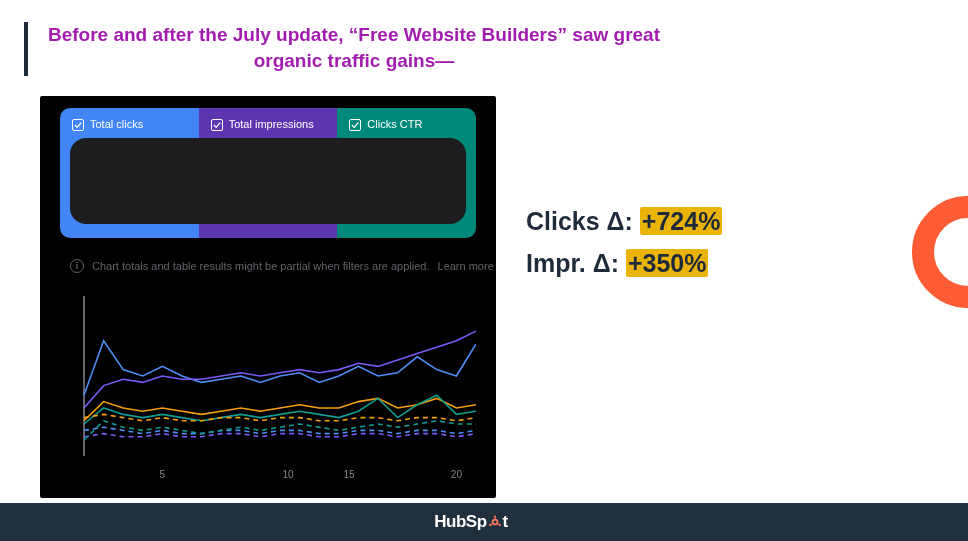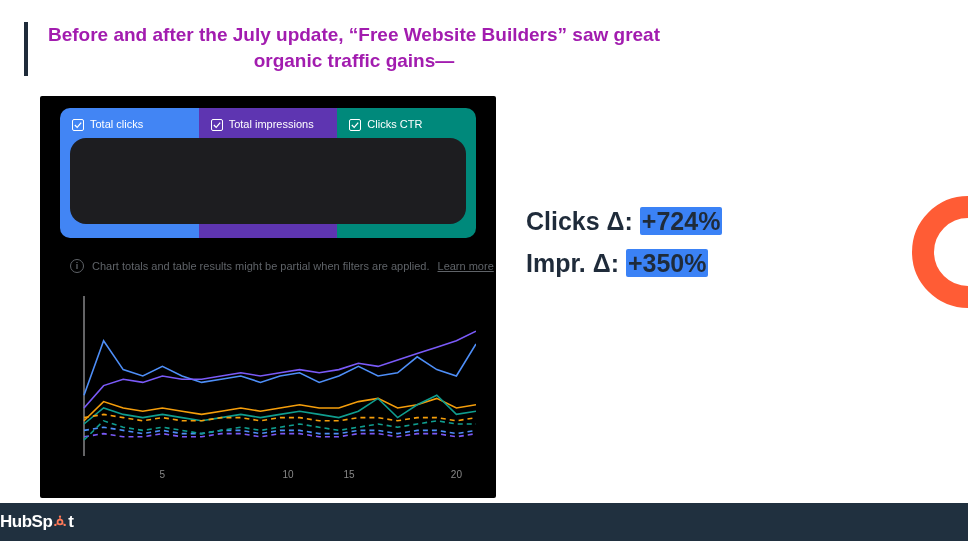--- a/index.html
+++ b/index.html
@@ -12,28 +12,28 @@
   .metric-tabs { position: absolute; left: 20px; top: 12px; width: 416px; height: 130px; border-radius: 10px; overflow: hidden; display: flex; }
   .tab { flex: 1; padding: 10px 12px; color: #fff; font-size: 11px; display: flex; align-items: flex-start; gap: 6px; position: relative; }
   .tab.blue { background: #4285f4; }
   .tab.purple { background: #5e35b1; }
   .tab.teal { background: #00897b; }
   .check-icon { width: 12px; height: 12px; border: 1.5px solid #fff; border-radius: 2px; display: inline-flex; align-items: center; justify-content: center; margin-top: 1px; }
   .check-icon svg { width: 8px; height: 8px; }
   .redact { position: absolute; left: 30px; top: 42px; width: 396px; height: 86px; background: #1d1d20; border-radius: 16px; z-index: 3; }
   .info-row { position: absolute; left: 30px; top: 163px; display: flex; align-items: center; gap: 8px; font-size: 11px; color: #5f6368; }
   .info-icon { width: 14px; height: 14px; border: 1.2px solid #5f6368; border-radius: 50%; display: inline-flex; align-items: center; justify-content: center; font-size: 9px; font-weight: 600; }
-  .learn-more { text-decoration: underline; color: #5f6368; cursor: pointer; }
+  .learn-more { color: #5f6368; cursor: pointer; }
   .chart-area { position: absolute; left: 38px; top: 196px; width: 398px; height: 170px; }
   .chart-area svg { width: 100%; height: 100%; }
   .x-tick { position: absolute; bottom: -18px; font-size: 10px; color: #888; transform: translateX(-50%); }
   .stats { position: absolute; left: 526px; top: 205px; display: flex; flex-direction: column; gap: 8px; }
   .stat-row { font-size: 25px; font-weight: 700; color: #1f2b3a; line-height: 1.35; }
-  .hl { background: #3b82f6; padding: 0 2px; border-radius: 2px; }
-  .footer { position: absolute; left: 0; bottom: 0; width: 968px; height: 38px; background: #20303f; display: flex; align-items: center; justify-content: flex-start; padding-right: 26px; }
+  .hl { background: #eab308; padding: 0 2px; border-radius: 2px; }
+  .footer { position: absolute; left: 0; bottom: 0; width: 968px; height: 38px; background: #20303f; display: flex; align-items: center; justify-content: center; padding-right: 26px; }
   .logo { color: #fff; font-weight: 700; font-size: 17px; letter-spacing: -0.5px; display: flex; align-items: center; gap: 1px; }
   .logo .sprocket { display: inline-flex; }
   .diag { position: absolute; right: -40px; bottom: -120px; width: 420px; height: 420px; background: #fdf1ec; transform: rotate(45deg); z-index: -1; }
   .ring { position: absolute; right: -56px; top: 196px; width: 112px; height: 112px; border-radius: 50%; border: 22px solid #ff5c35; }
 </style>
 </head>
 <body>
 
 <div class="slide">
   <div class="diag"></div>

